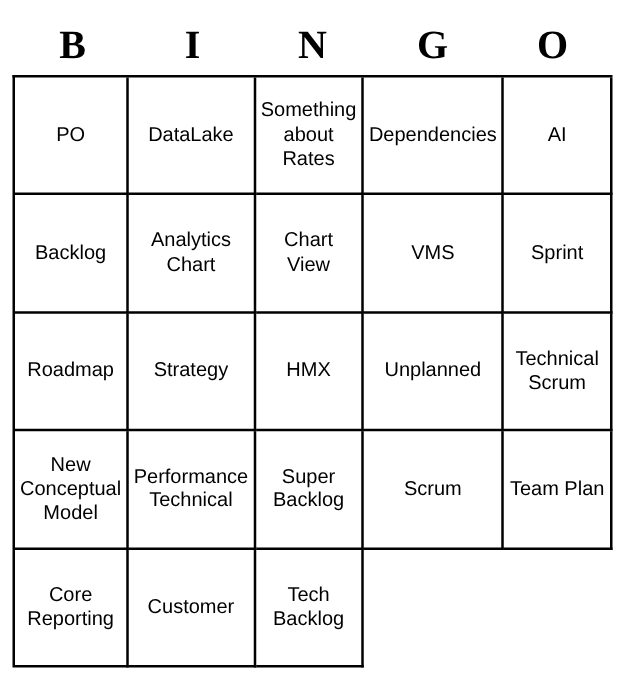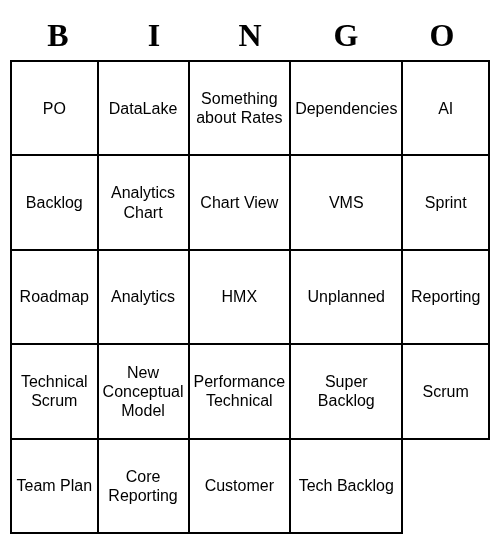--- a/index.html
+++ b/index.html
@@ -104,30 +104,27 @@
       <div class="bingo-cell">
         <span class="bingo-cell-text xl">VMS</span>
       </div>
       <div class="bingo-cell">
         <span class="bingo-cell-text lg">Sprint</span>
       </div>
       <div class="bingo-cell">
         <span class="bingo-cell-text md">Roadmap</span>
       </div>
       <div class="bingo-cell">
-        <span class="bingo-cell-text md">Analytics</span>
+        <span class="bingo-cell-text md">Strategy</span>
       </div>
       <div class="bingo-cell">
         <span class="bingo-cell-text xl">HMX</span>
       </div>
       <div class="bingo-cell">
         <span class="bingo-cell-text sm">Unplanned</span>
-      </div>
-      <div class="bingo-cell">
-        <span class="bingo-cell-text sm">Reporting</span>
       </div>
       <div class="bingo-cell">
         <span class="bingo-cell-text sm">Technical Scrum</span>
       </div>
       <div class="bingo-cell">
         <span class="bingo-cell-text xs">New Conceptual Model</span>
       </div>
       <div class="bingo-cell">
         <span class="bingo-cell-text xs">Performance Technical</span>
       </div>

